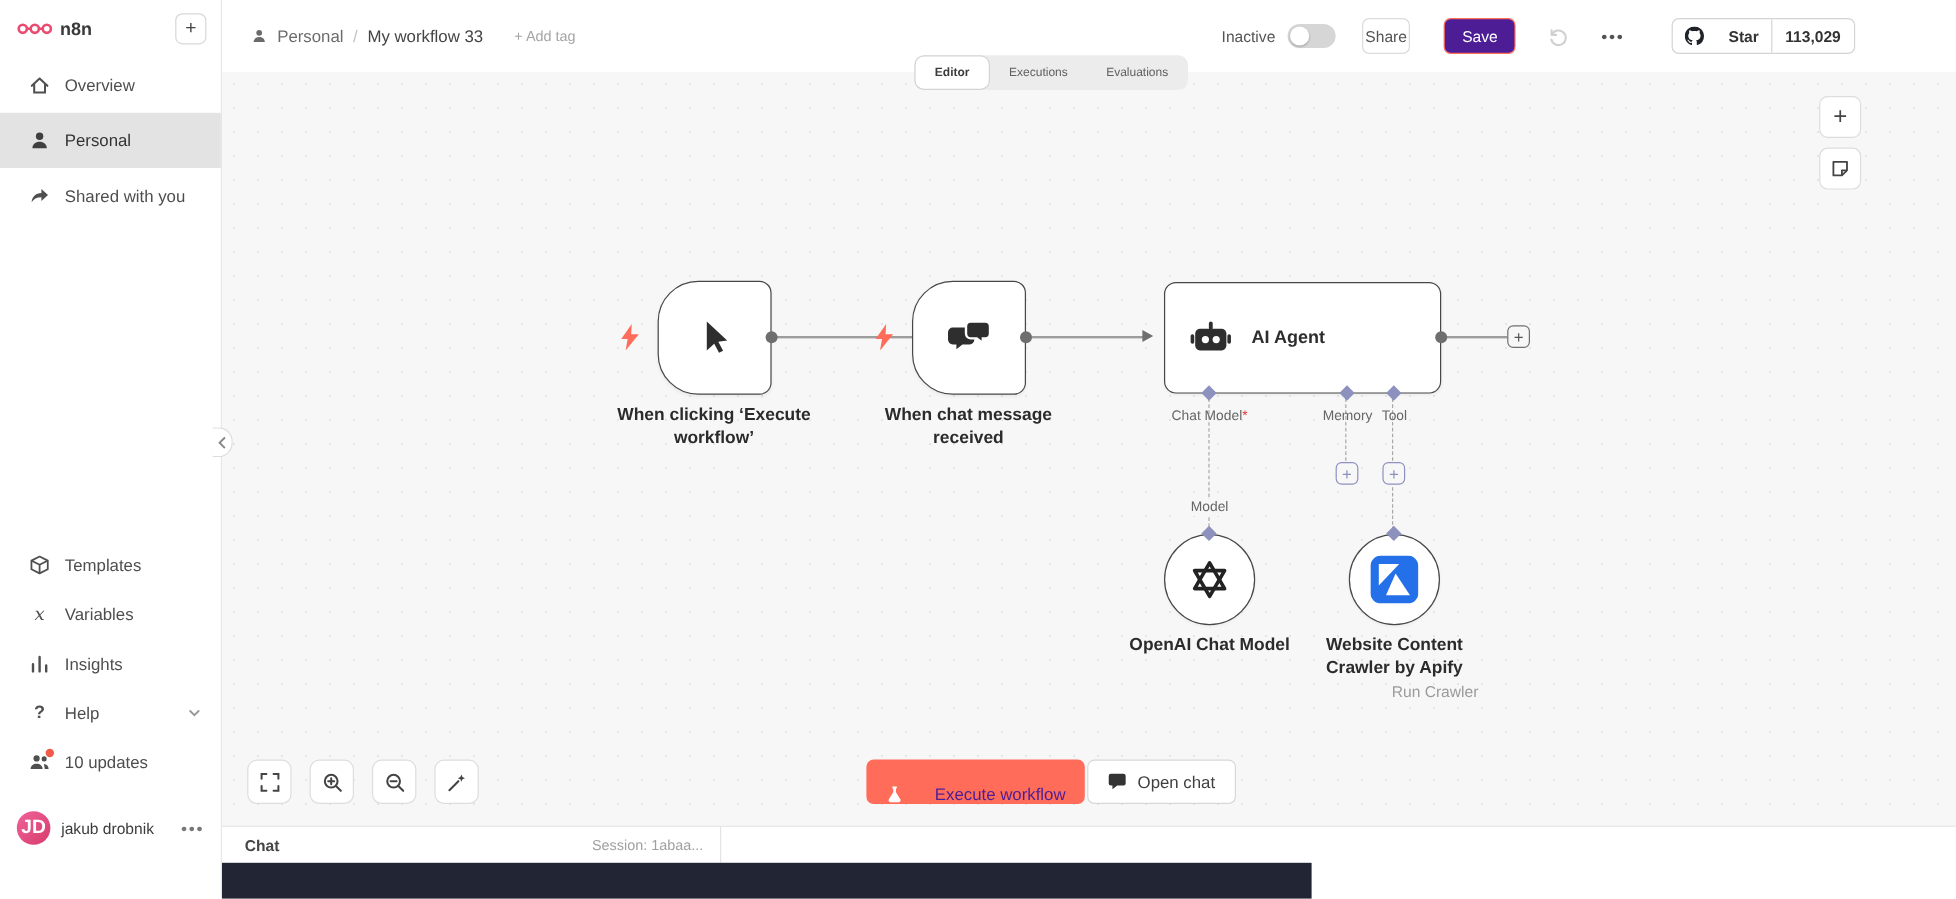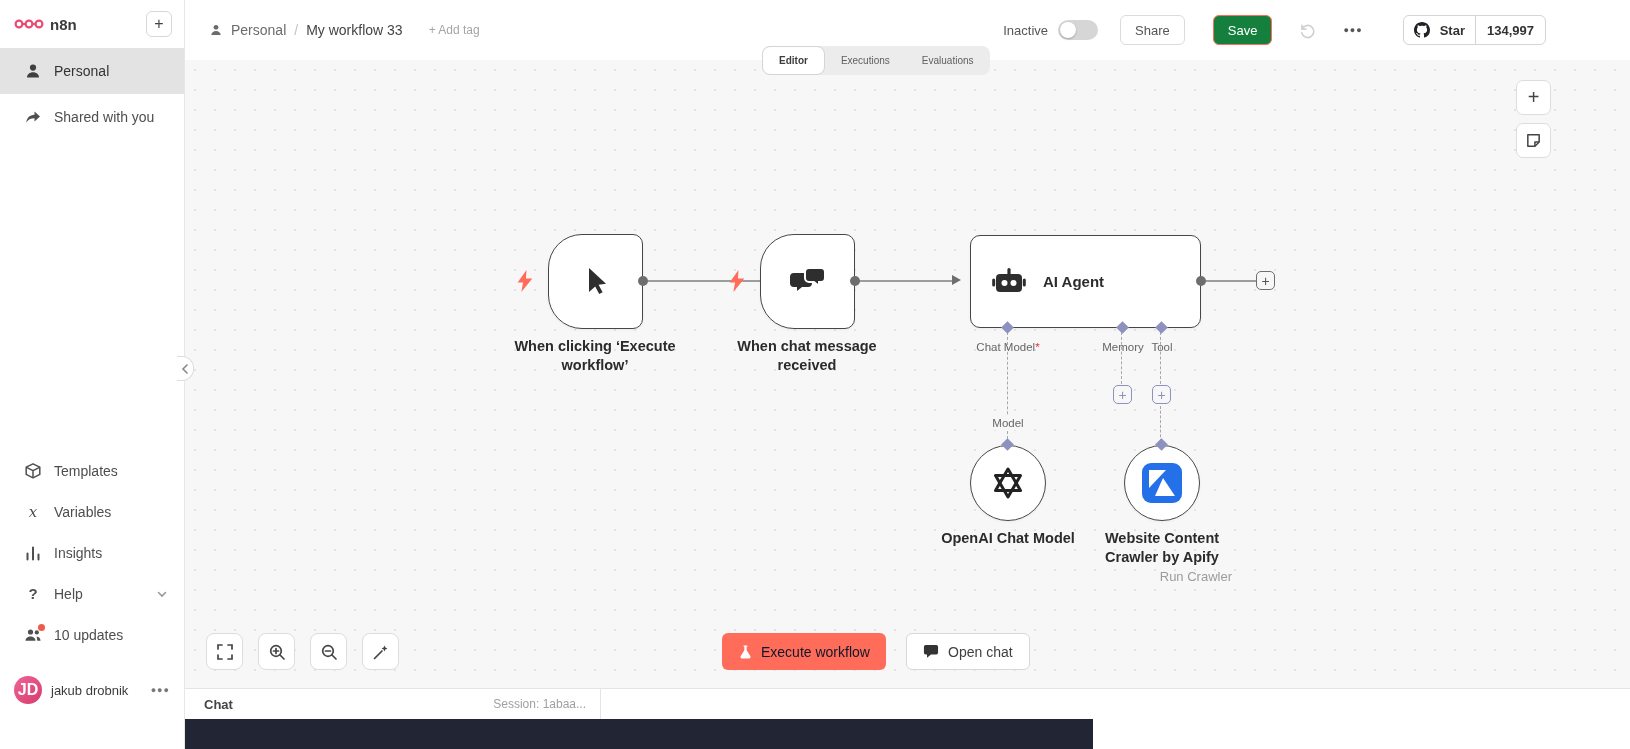--- a/index.html
+++ b/index.html
@@ -45,26 +45,26 @@
   .crumb .proj{color:#6b6b6b;cursor:pointer}
   .crumb .sep{color:#c3c3c3}
   .crumb .wf{color:#444;font-weight:500;cursor:text}
   .addtag{margin-left:18px;font-size:12px;color:#a5a5a5;cursor:pointer}
   .top-right{margin-left:auto;display:flex;align-items:center}
   .inactive-lbl{font-size:13px;color:#555;margin-right:10px}
   .toggle{width:40px;height:20px;border-radius:10px;background:#d6d6d6;position:relative;cursor:pointer;margin-right:22px}
   .toggle .knob{position:absolute;left:2px;top:2px;width:16px;height:16px;border-radius:50%;background:#fff;
     box-shadow:0 1px 2px rgba(0,0,0,.25)}
   .btn{height:30px;border-radius:6px;font-size:13px;display:inline-flex;align-items:center;justify-content:center;cursor:pointer}
-  .share-btn{padding:0 14px;background:#fff;border:1px solid #dbdbdb;color:#555;margin-right:28px}
-  .save-btn{padding:0 14px;background:#15803d;border:1px solid #ff6d5a;color:#fff;font-weight:500;margin-right:26px}
+  .share-btn{padding:0 2px;background:#fff;border:1px solid #dbdbdb;color:#555;margin-right:28px}
+  .save-btn{padding:0 14px;background:#4c1d95;border:1px solid #ff6d5a;color:#fff;font-weight:500;margin-right:26px}
   .undo{margin-right:26px;display:flex;cursor:default}
   .more{color:#555;font-size:9px;letter-spacing:1px;margin-right:40px;cursor:pointer}
   .gh{display:flex;align-items:stretch;height:30px;border:1px solid #d4d4d4;border-radius:6px;overflow:hidden;background:#fff}
-  .gh-star{display:flex;align-items:center;gap:10px;padding:0 10px;font-size:13px;font-weight:600;color:#333;
+  .gh-star{display:flex;align-items:center;gap:20px;padding:0 10px;font-size:13px;font-weight:600;color:#333;
     border-right:1px solid #d4d4d4;cursor:pointer}
   .gh-count{display:flex;align-items:center;padding:0 11px;font-size:13px;font-weight:600;color:#333;cursor:pointer}
 
   
   .tabs{position:absolute;left:577px;top:46px;height:29px;background:#ececec;border-radius:8px;
     display:inline-flex;align-items:stretch;z-index:20}
   .tab{display:flex;align-items:center;padding:0 16px;font-size:10px;color:#606060;cursor:pointer;border-radius:8px}
   .tab.active{background:#fff;border:1px solid #d4d4d4;color:#3c3c3c;font-weight:600}
 
   
@@ -93,21 +93,21 @@
   .model-lbl{position:absolute;transform:translateX(-50%);font-size:11.5px;color:#666;background:#f7f7f7;
     padding:1px 4px;z-index:2;white-space:nowrap}
   .plus-sm{position:absolute;width:19px;height:19px;border:1.6px solid #8d91bd;border-radius:5px;color:#8d91bd;
     display:flex;align-items:center;justify-content:center;font-size:14px;line-height:1;cursor:pointer;z-index:4;background:rgba(247,247,247,.7)}
   .plus-out{position:absolute;width:19px;height:19px;border:1.6px solid #6f6f6f;border-radius:5px;color:#555;
     display:flex;align-items:center;justify-content:center;font-size:14px;line-height:1;cursor:pointer;z-index:4;background:rgba(247,247,247,.7)}
   .bolt{position:absolute;z-index:3}
   .ctl-btn{position:absolute;width:37px;height:37px;background:#fff;border:1px solid #ddd;border-radius:8px;
     display:flex;align-items:center;justify-content:center;cursor:pointer;z-index:5;color:#444}
   .exec-btn{position:absolute;left:537px;top:573px;height:37px;padding:0 16px;background:#ff6d5a;border-radius:6px;
-    color:#0f172a;font-size:14px;font-weight:500;display:flex;align-items:center;gap:8px;cursor:pointer;z-index:5}
+    color:#4c1d95;font-size:14px;font-weight:500;display:flex;align-items:flex-end;gap:26px;cursor:pointer;z-index:5}
   .openchat-btn{position:absolute;left:721px;top:573px;height:37px;padding:2px 16px;background:#fff;
     border:1px solid #d8d8d8;border-radius:6px;color:#3f3f3f;font-size:14px;font-weight:500;display:flex;
     align-items:center;gap:9px;cursor:pointer;z-index:5}
   .corner-btn{position:absolute;width:35px;height:35px;background:#fff;border:1px solid #ddd;border-radius:7px;
     display:flex;align-items:center;justify-content:center;color:#444;cursor:pointer;z-index:5;font-size:20px}
 
   
   .bottom-panel{position:absolute;left:0;top:688px;width:1445px;height:31px;background:#fff;
     border-top:1px solid #e4e4e4;display:flex;align-items:center;z-index:6}
   .bp-chat{width:415px;display:flex;align-items:center;height:100%;cursor:pointer}
@@ -136,20 +136,29 @@
           <circle cx="25" cy="10" r="3.4" fill="none" stroke="#ea4b71" stroke-width="2.2"></circle>
         </svg>
       </span>
       <span class="logo-text">n8n</span>
       <span class="new-wf-btn">
           <span>+</span>
         </span>
     </div>
 
     <div class="nav">
+      <div class="nav-item">
+        <span class="nav-icon">
+          <svg width="18" height="18" viewBox="0 0 18 18">
+              <path d="M2.5 9.5 9 3.5l6.5 6" fill="none" stroke="#4f4f4f" stroke-width="1.7" stroke-linecap="round" stroke-linejoin="round"></path>
+              <path d="M4.5 8.5V15h9V8.5" fill="none" stroke="#4f4f4f" stroke-width="1.7" stroke-linecap="round"></path>
+            </svg>
+        </span>
+        <span>Overview</span>
+      </div>
       <div class="nav-item selected">
         <span class="nav-icon">
           <svg width="18" height="18" viewBox="0 0 18 18">
               <circle cx="9" cy="5.6" r="3.1" fill="#3f3f3f"></circle>
               <path d="M3 15.5c0-3.2 2.7-5.3 6-5.3s6 2.1 6 5.3z" fill="#3f3f3f"></path>
             </svg>
         </span>
         <span>Personal</span>
       </div>
       <div class="nav-item">
@@ -256,21 +265,21 @@
             </svg>
         </span>
         <span class="more">●●●</span>
         <span class="gh">
           <span class="gh-star">
             <svg width="16" height="16" viewBox="0 0 16 16">
                 <path fill="#1f2328" d="M8 0C3.58 0 0 3.58 0 8c0 3.54 2.29 6.53 5.47 7.59.4.07.55-.17.55-.38 0-.19-.01-.82-.01-1.49-2.01.37-2.53-.49-2.69-.94-.09-.23-.48-.94-.82-1.13-.28-.15-.68-.52-.01-.53.63-.01 1.08.58 1.23.82.72 1.21 1.87.87 2.33.66.07-.52.28-.87.51-1.07-1.78-.2-3.64-.89-3.64-3.95 0-.87.31-1.59.82-2.15-.08-.2-.36-1.02.08-2.12 0 0 .67-.21 2.2.82.64-.18 1.32-.27 2-.27s1.36.09 2 .27c1.53-1.04 2.2-.82 2.2-.82.44 1.1.16 1.92.08 2.12.51.56.82 1.27.82 2.15 0 3.07-1.87 3.75-3.65 3.95.29.25.54.73.54 1.48 0 1.07-.01 1.93-.01 2.2 0 .21.15.46.55.38A8.01 8.01 0 0 0 16 8c0-4.42-3.58-8-8-8z"></path>
               </svg>
             <span>Star</span>
           </span>
-          <span class="gh-count">134,997</span>
+          <span class="gh-count">113,029</span>
         </span>
       </div>
     </div>
 
     <div class="tabs">
       <span class="tab active">Editor</span>
       <span class="tab">Executions</span>
       <span class="tab">Evaluations</span>
     </div>
 

